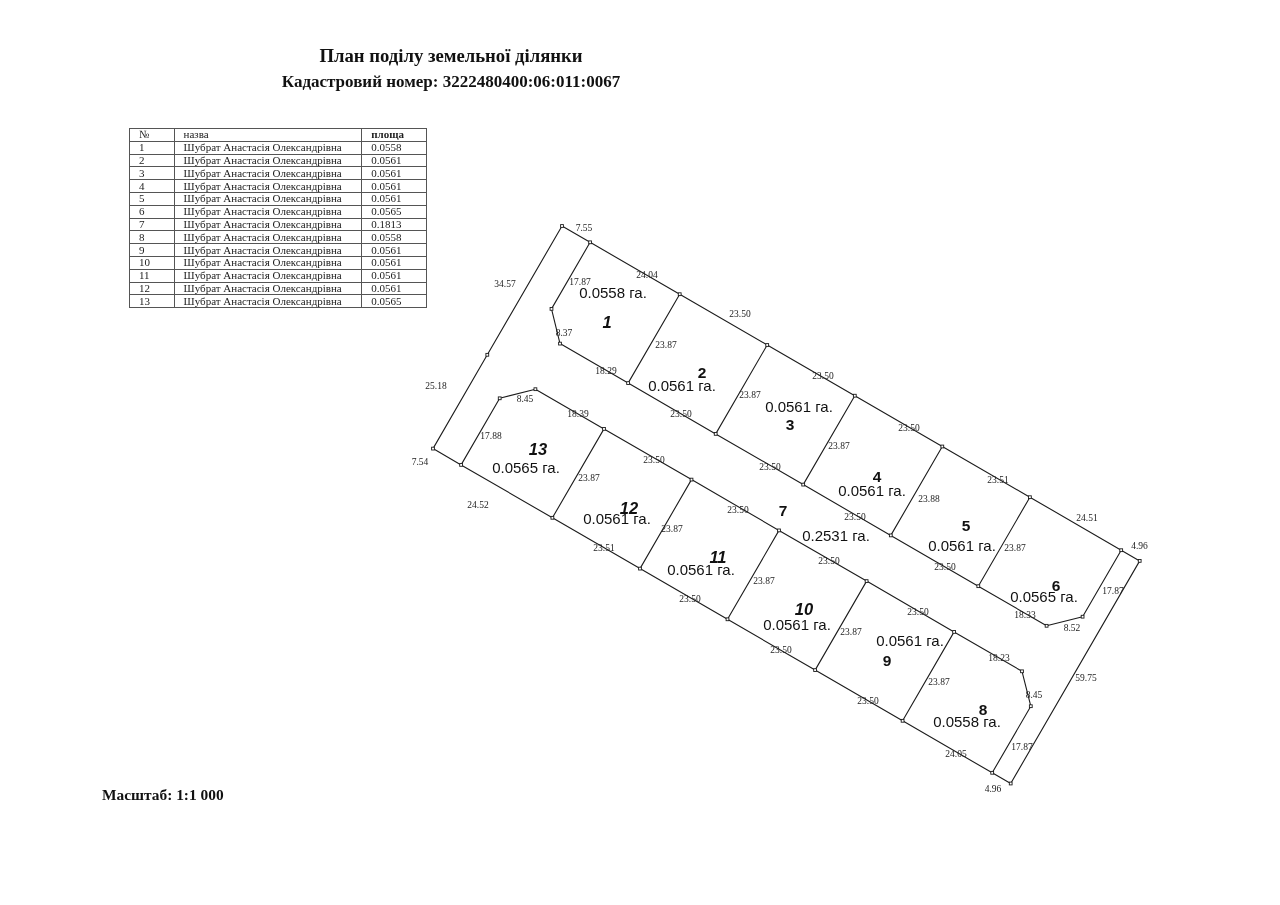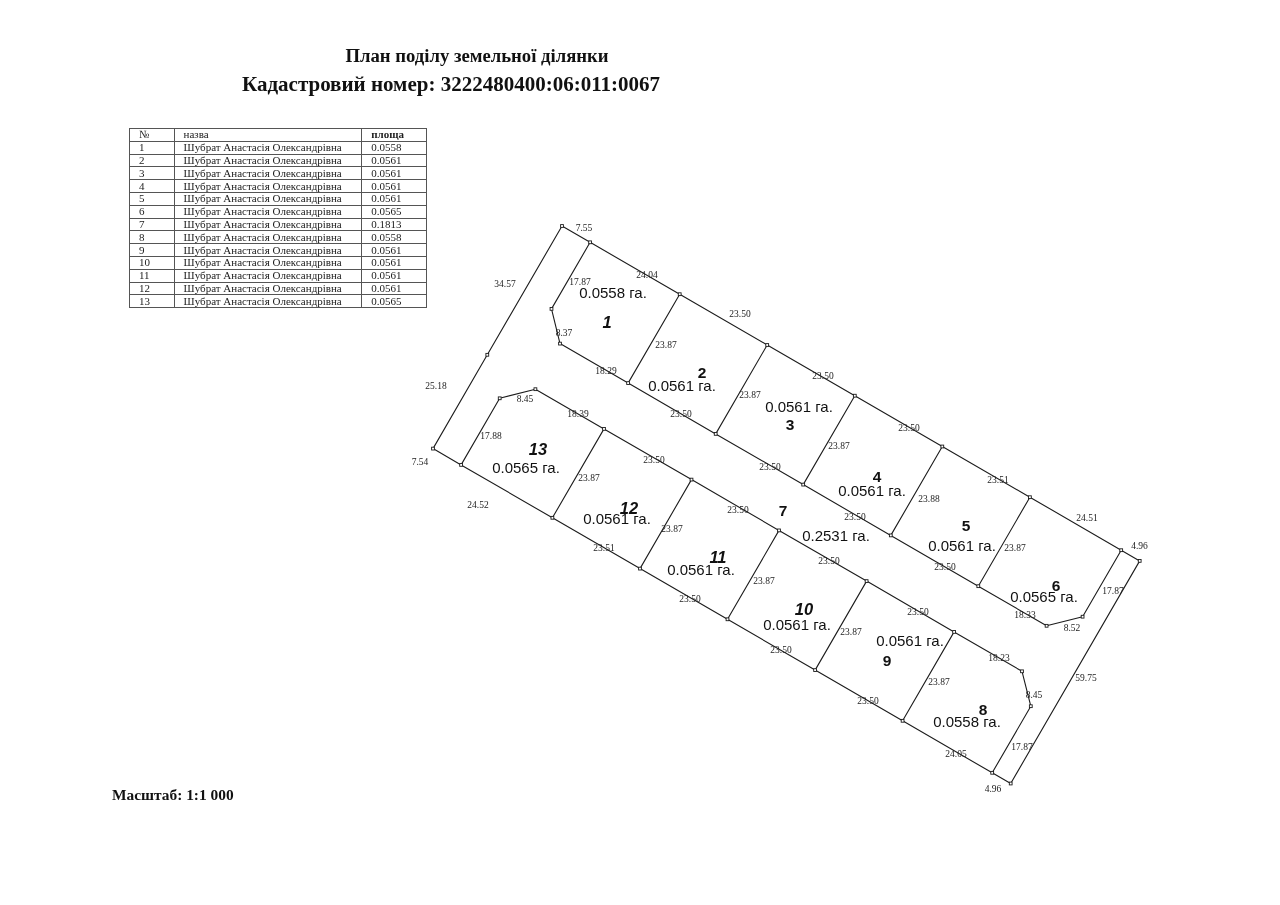--- a/index.html
+++ b/index.html
@@ -1,27 +1,27 @@
 <!DOCTYPE html>
 <html lang="uk"><head>
 <meta charset="utf-8">
 <title>План поділу земельної ділянки</title>
 <style>
   html,body { margin:0; padding:0; background:#ffffff; }
   body { width:1280px; height:905px; position:relative; overflow:hidden;
          font-family:"Liberation Serif", serif; color:#111; }
   .title { position:absolute; left:0; width:902px; text-align:center; font-weight:bold; }
-  #t1 { top:45px; font-size:18.7px;padding-left:26px; }
-  #t2 { top:72px; font-size:21px; }
+  #t1 { top:45px; font-size:18.7px; }
+  #t2 { top:72px; font-size:17px; }
   table.owners { position:absolute; left:129px; top:128px; border-collapse:collapse;
         font-size:11px; color:#1c1c1c; table-layout:fixed; }
   table.owners td { border:1px solid #555; height:11.8px; padding:0 0 0 9px;
         line-height:11px; overflow:hidden; white-space:nowrap; }
   td.c1 { width:34.6px; } td.c2 { width:177.7px; } td.c3 { width:55.2px;font-weight:bold; }
-  .scale { position:absolute; left:112px; top:786px; font-size:15.4px; font-weight:bold; }
+  .scale { position:absolute; left:102px; top:786px; font-size:15.4px; font-weight:bold; }
   svg { position:absolute; left:0; top:0; }
 </style>
 </head>
 <body>
 
 <div class="title" id="t1">План поділу земельної ділянки</div>
 
 <div class="title" id="t2">Кадастровий номер: 3222480400:06:011:0067</div>
 
 <table class="owners">

